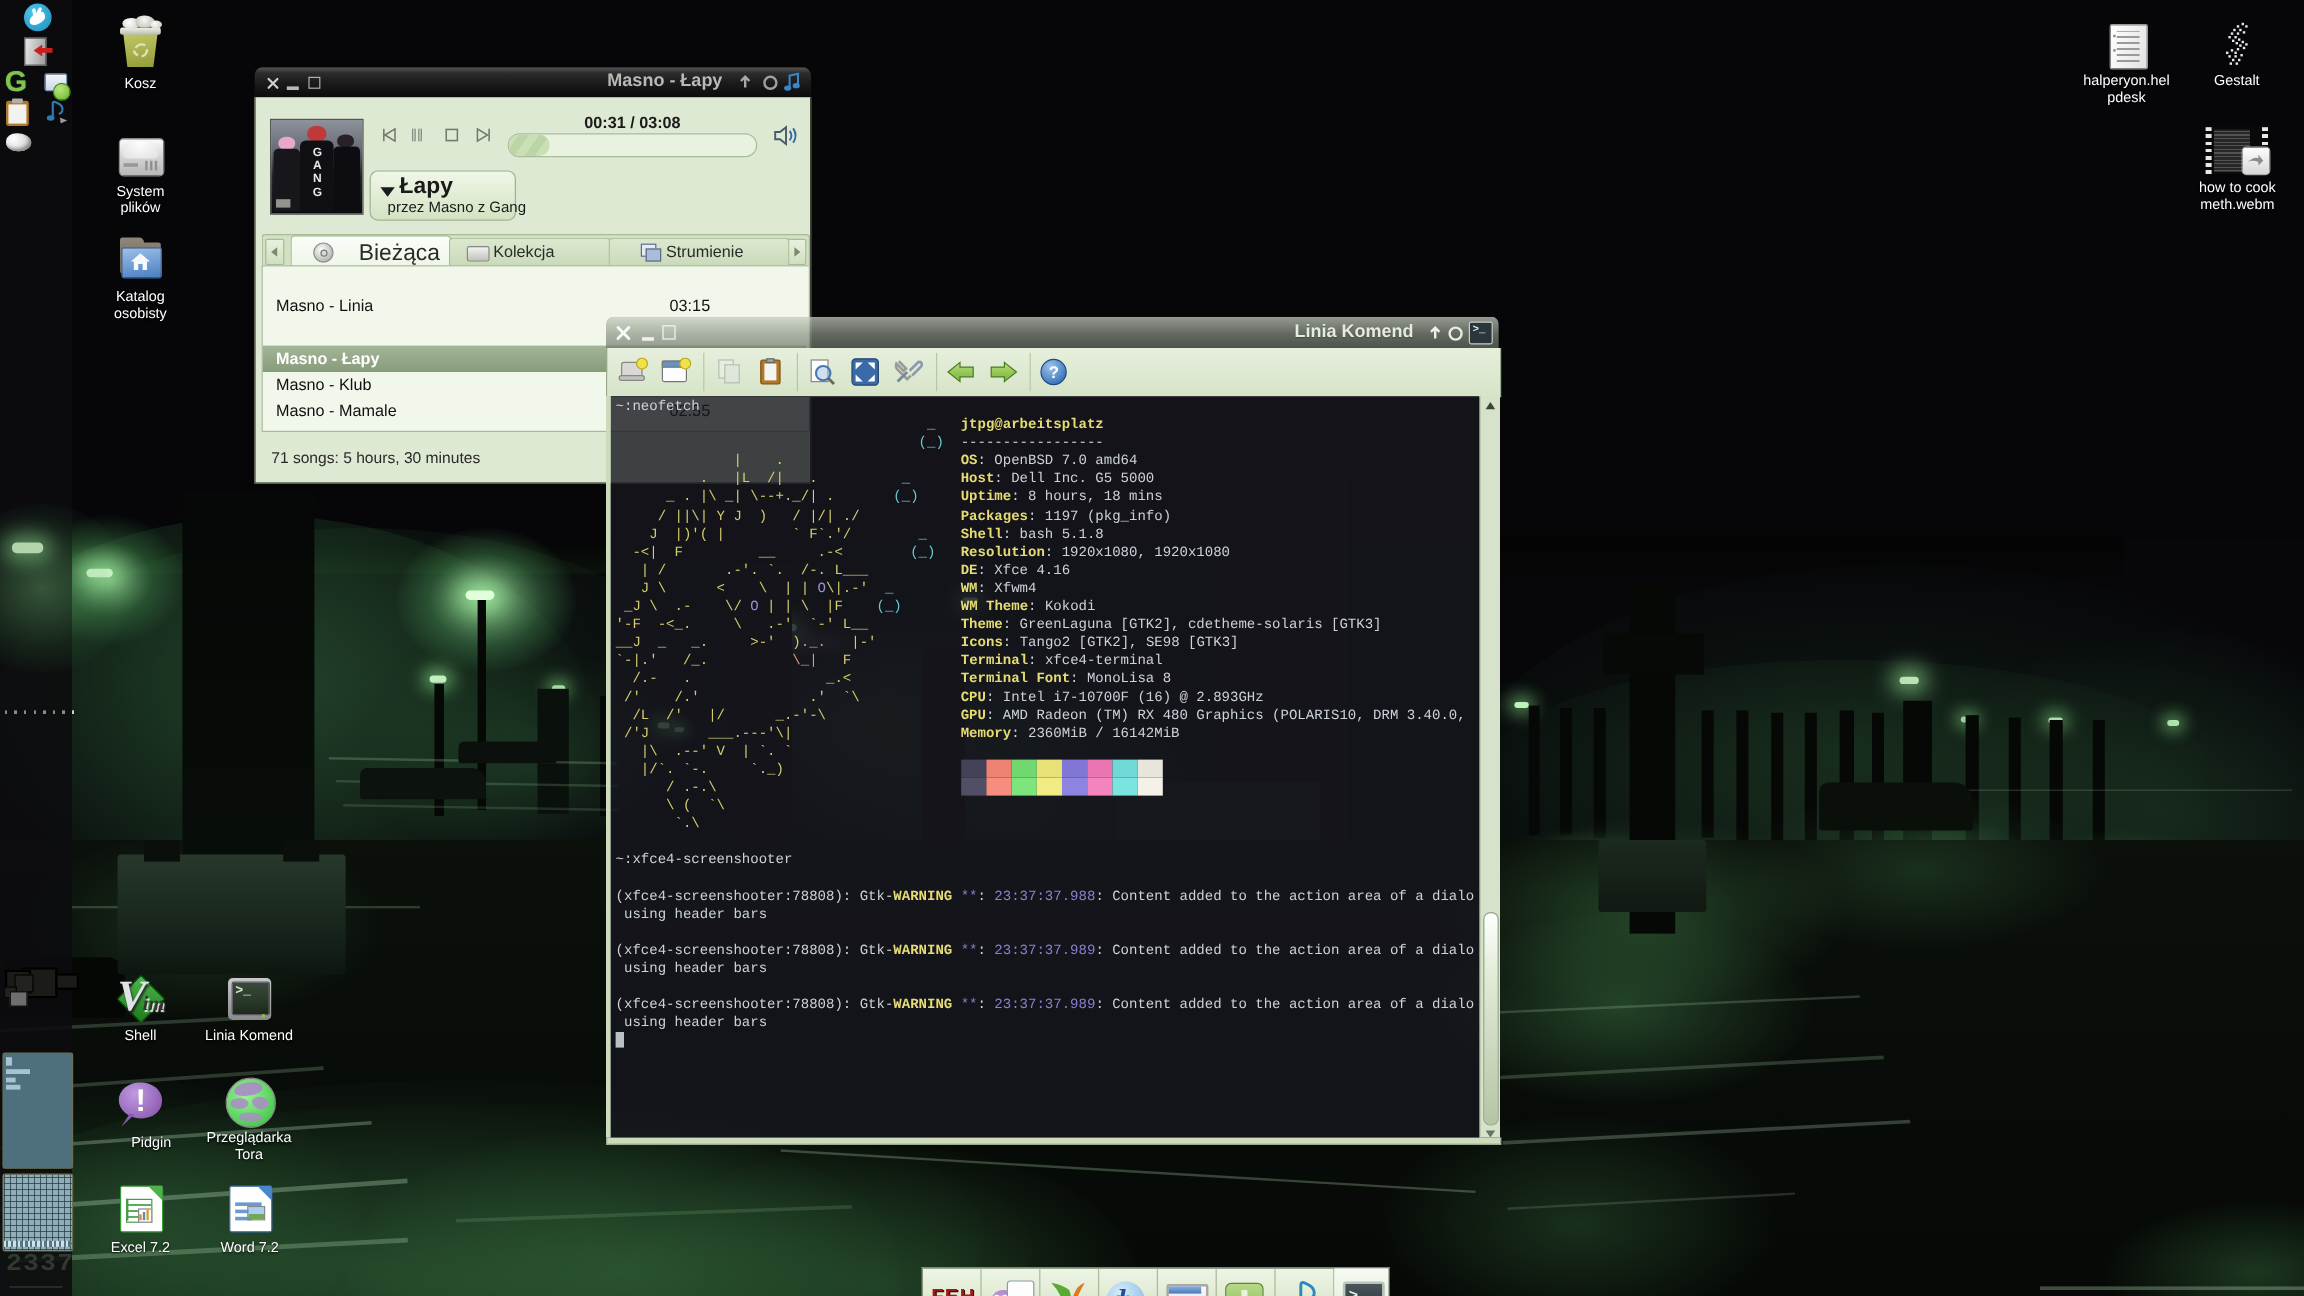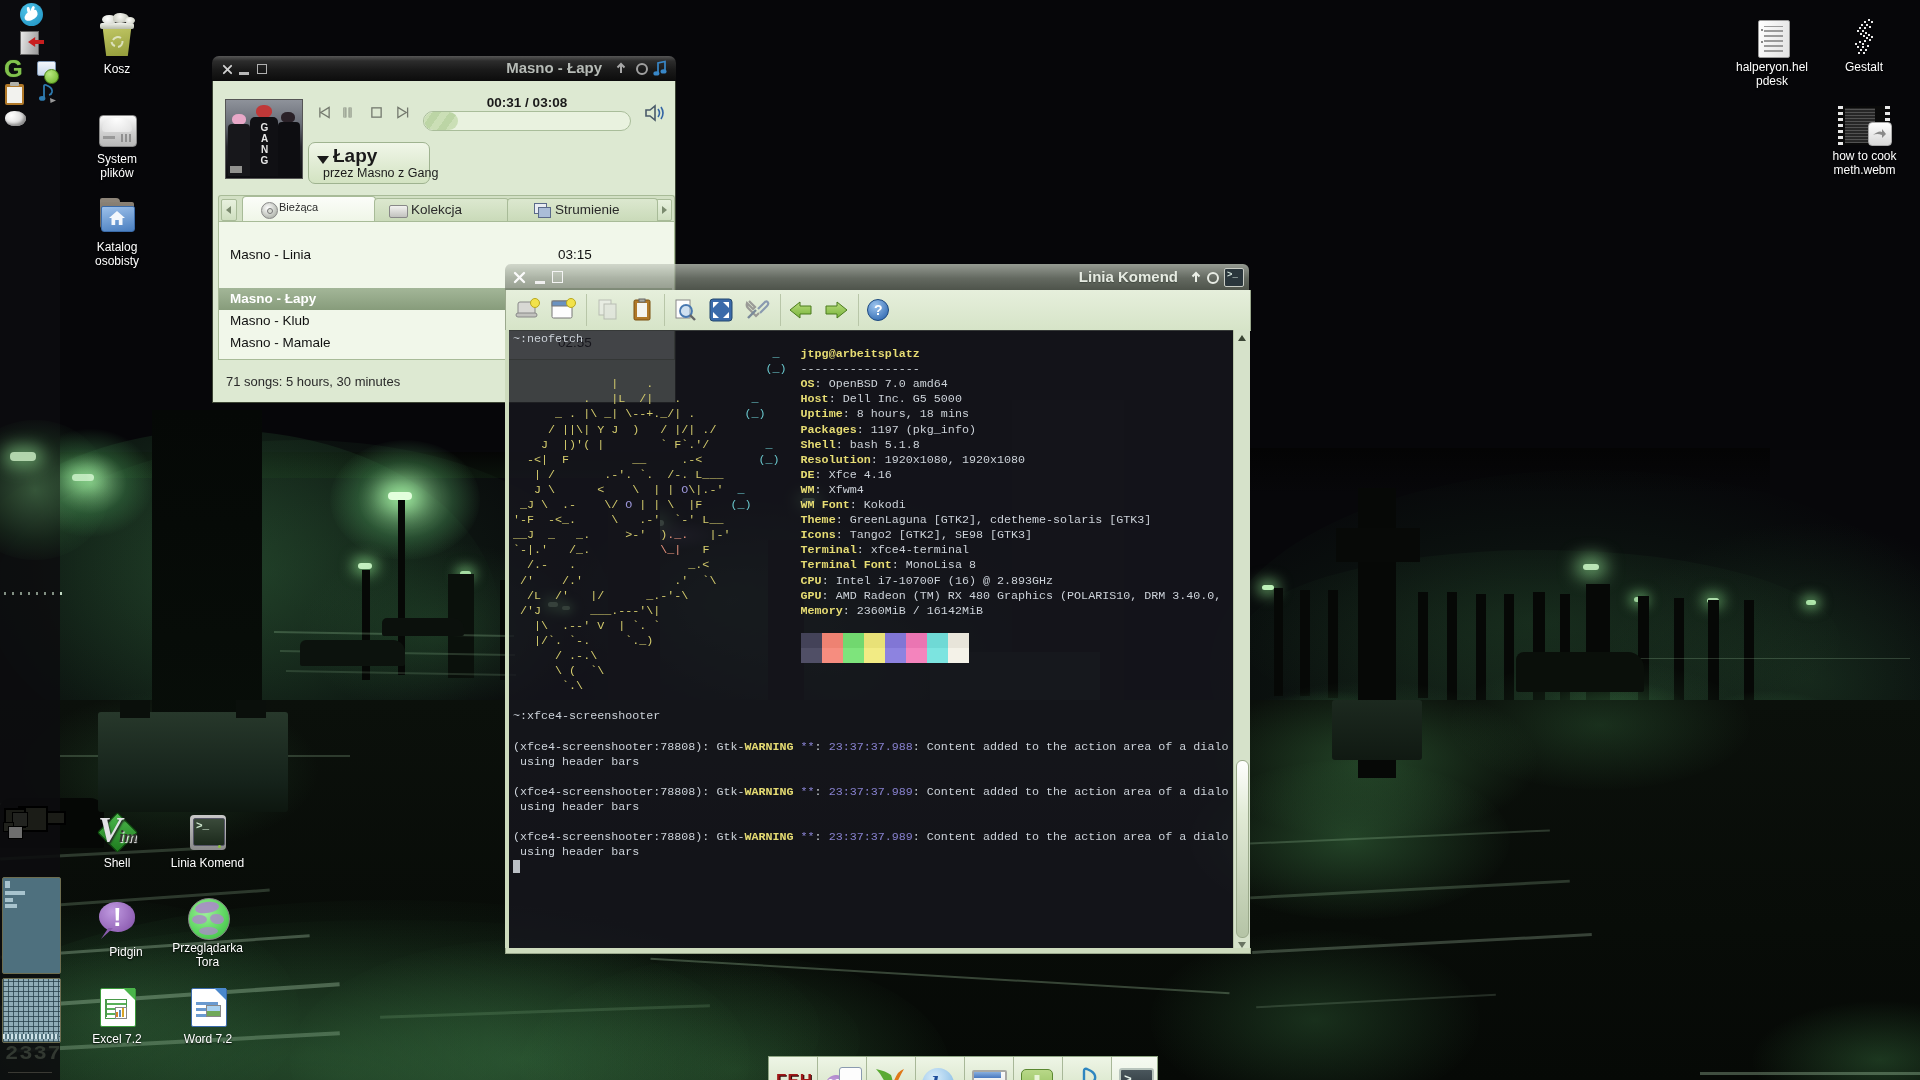--- a/index.html
+++ b/index.html
@@ -367,21 +367,21 @@
   <div class="abs" style="left:6px;top:139px;width:455px;height:26px;background:#d2e0c4;border:1px solid #a8bb98;border-bottom:none;border-radius:3px 3px 0 0">
     <div class="abs" style="left:2px;top:3px;width:14px;height:20px;background:linear-gradient(#e8f1de,#cfdfc0);border:1px solid #a8bb98;border-radius:2px">
           <div style="position:absolute;left:4px;top:6px;width:0;height:0;border-top:4px solid rgba(0,0,0,0);border-bottom:4px solid rgba(0,0,0,0);border-right:5px solid #7a8a6e"></div>
         </div>
     <div class="abs" style="left:437px;top:3px;width:14px;height:20px;background:linear-gradient(#e8f1de,#cfdfc0);border:1px solid #a8bb98;border-radius:2px">
           <div style="position:absolute;left:5px;top:6px;width:0;height:0;border-top:4px solid rgba(0,0,0,0);border-bottom:4px solid rgba(0,0,0,0);border-left:5px solid #7a8a6e"></div>
         </div>
     <div class="abs" style="left:23px;top:0px;width:132px;height:26px;background:linear-gradient(#fbfdf9,#eef5e6);border:1px solid #a8bb98;border-bottom:none;border-radius:4px 4px 0 0">
       <div class="abs" style="left:18px;top:5px;width:15px;height:15px;border-radius:50%;background:radial-gradient(circle at 40% 35%,#fff,#b8bcb4 70%,#9a9e96);border:1px solid #888"></div>
       <div class="abs" style="left:24px;top:11px;width:4px;height:4px;border-radius:50%;background:#d8dcd4;border:1px solid #777"></div>
-      <div class="abs" style="left:36px;top:4px;color:#2a2a2a;font-size:11px">Bieżąca</div>
+      <div class="abs" style="left:56px;top:4px;color:#2a2a2a;font-size:19px">Bieżąca</div>
     </div>
     <div class="abs" style="left:155px;top:2px;width:133px;height:24px;background:linear-gradient(#dce8cf,#c8d9b7);border:1px solid #a8bb98;border-bottom:none;border-radius:4px 4px 0 0">
       <div class="abs" style="left:14px;top:6px;width:17px;height:11px;background:linear-gradient(#f2f2f0,#c2c2be);border:1px solid #888;border-radius:2px"></div>
       <div class="abs" style="left:36px;top:3px;color:#2a2a2a;font-size:13.5px">Kolekcja</div>
     </div>
     <div class="abs" style="left:288px;top:2px;width:149px;height:24px;background:linear-gradient(#dce8cf,#c8d9b7);border:1px solid #a8bb98;border-bottom:none;border-radius:4px 4px 0 0">
       <div class="abs" style="left:26px;top:4px;width:11px;height:9px;background:#e8ecf2;border:1px solid #5a6a8a"></div>
       <div class="abs" style="left:30px;top:8px;width:11px;height:9px;background:#aabdd8;border:1px solid #5a6a8a"></div>
       <div class="abs" style="left:47px;top:3px;color:#2a2a2a;font-size:13.5px">Strumienie</div>
     </div>
@@ -515,21 +515,21 @@
 <span class="ca">                                     </span><span class="cc">_</span>   <b class="cy">jtpg@arbeitsplatz</b>
 <span class="ca">                                    </span><span class="cc">(_)</span>  <span class="cw">-----------------</span>
 <span class="ca">              |    .</span>                     <b class="cy">OS</b><span class="cw">: OpenBSD 7.0 amd64</span>
 <span class="ca">          .   |L  /|   .          </span><span class="cc">_</span>      <b class="cy">Host</b><span class="cw">: Dell Inc. G5 5000</span>
 <span class="ca">      _ . |\ _| \--+._/| .       </span><span class="cc">(_)</span>     <b class="cy">Uptime</b><span class="cw">: 8 hours, 18 mins</span>
 <span class="ca">     / ||\| Y J  )   / |/| ./</span>            <b class="cy">Packages</b><span class="cw">: 1197 (pkg_info)</span>
 <span class="ca">    J  |)'( |        ` F`.'/        </span><span class="cc">_</span>    <b class="cy">Shell</b><span class="cw">: bash 5.1.8</span>
 <span class="ca">  -&lt;|  F         __     .-&lt;        </span><span class="cc">(_)</span>   <b class="cy">Resolution</b><span class="cw">: 1920x1080, 1920x1080</span>
 <span class="ca">   | /       .-'. `.  /-. L___</span>           <b class="cy">DE</b><span class="cw">: Xfce 4.16</span>
 <span class="ca">   J \      &lt;    \  | | <span class="co">O</span>\|.-'  </span><span class="cc">_</span>        <b class="cy">WM</b><span class="cw">: Xfwm4</span>
-<span class="ca"> _J \  .-    \/ <span class="co">O</span> | | \  |F    </span><span class="cc">(_)</span>       <b class="cy">WM Font</b><span class="cw">: Kokodi</span>
+<span class="ca"> _J \  .-    \/ <span class="co">O</span> | | \  |F    </span><span class="cc">(_)</span>       <b class="cy">WM Theme</b><span class="cw">: Kokodi</span>
 <span class="ca">'-F  -&lt;_.     \   .-'  `-' L__</span>           <b class="cy">Theme</b><span class="cw">: GreenLaguna [GTK2], cdetheme-solaris [GTK3]</span>
 <span class="ca">__J  _   _.     &gt;-'  )<span class="cs">._.</span>   |-'</span>          <b class="cy">Icons</b><span class="cw">: Tango2 [GTK2], SE98 [GTK3]</span>
 <span class="ca">`-|.'   /_.          <span class="cs">\_|</span>   F</span>             <b class="cy">Terminal</b><span class="cw">: xfce4-terminal</span>
 <span class="ca">  /.-   .                _.&lt;</span>             <b class="cy">Terminal Font</b><span class="cw">: MonoLisa 8</span>
 <span class="ca"> /'    /.'             .'  `\</span>            <b class="cy">CPU</b><span class="cw">: Intel i7-10700F (16) @ 2.893GHz</span>
 <span class="ca">  /L  /'   |/      _.-'-\</span>                <b class="cy">GPU</b><span class="cw">: AMD Radeon (TM) RX 480 Graphics (POLARIS10, DRM 3.40.0,</span>
 <span class="ca"> /'J       ___.---'\|</span>                    <b class="cy">Memory</b><span class="cw">: 2360MiB / 16142MiB</span>
 <span class="ca">   |\  .--' V  | `. `</span>                    
 <span class="ca">   |/`. `-.     `._)</span>                     <span class="p1"></span><span class="p2"></span><span class="p3"></span><span class="p4"></span><span class="p5"></span><span class="p6"></span><span class="p7"></span><span class="p8"></span>
 <span class="ca">      / .-.\</span>                             <span class="q1"></span><span class="q2"></span><span class="q3"></span><span class="q4"></span><span class="q5"></span><span class="q6"></span><span class="q7"></span><span class="q8"></span>

